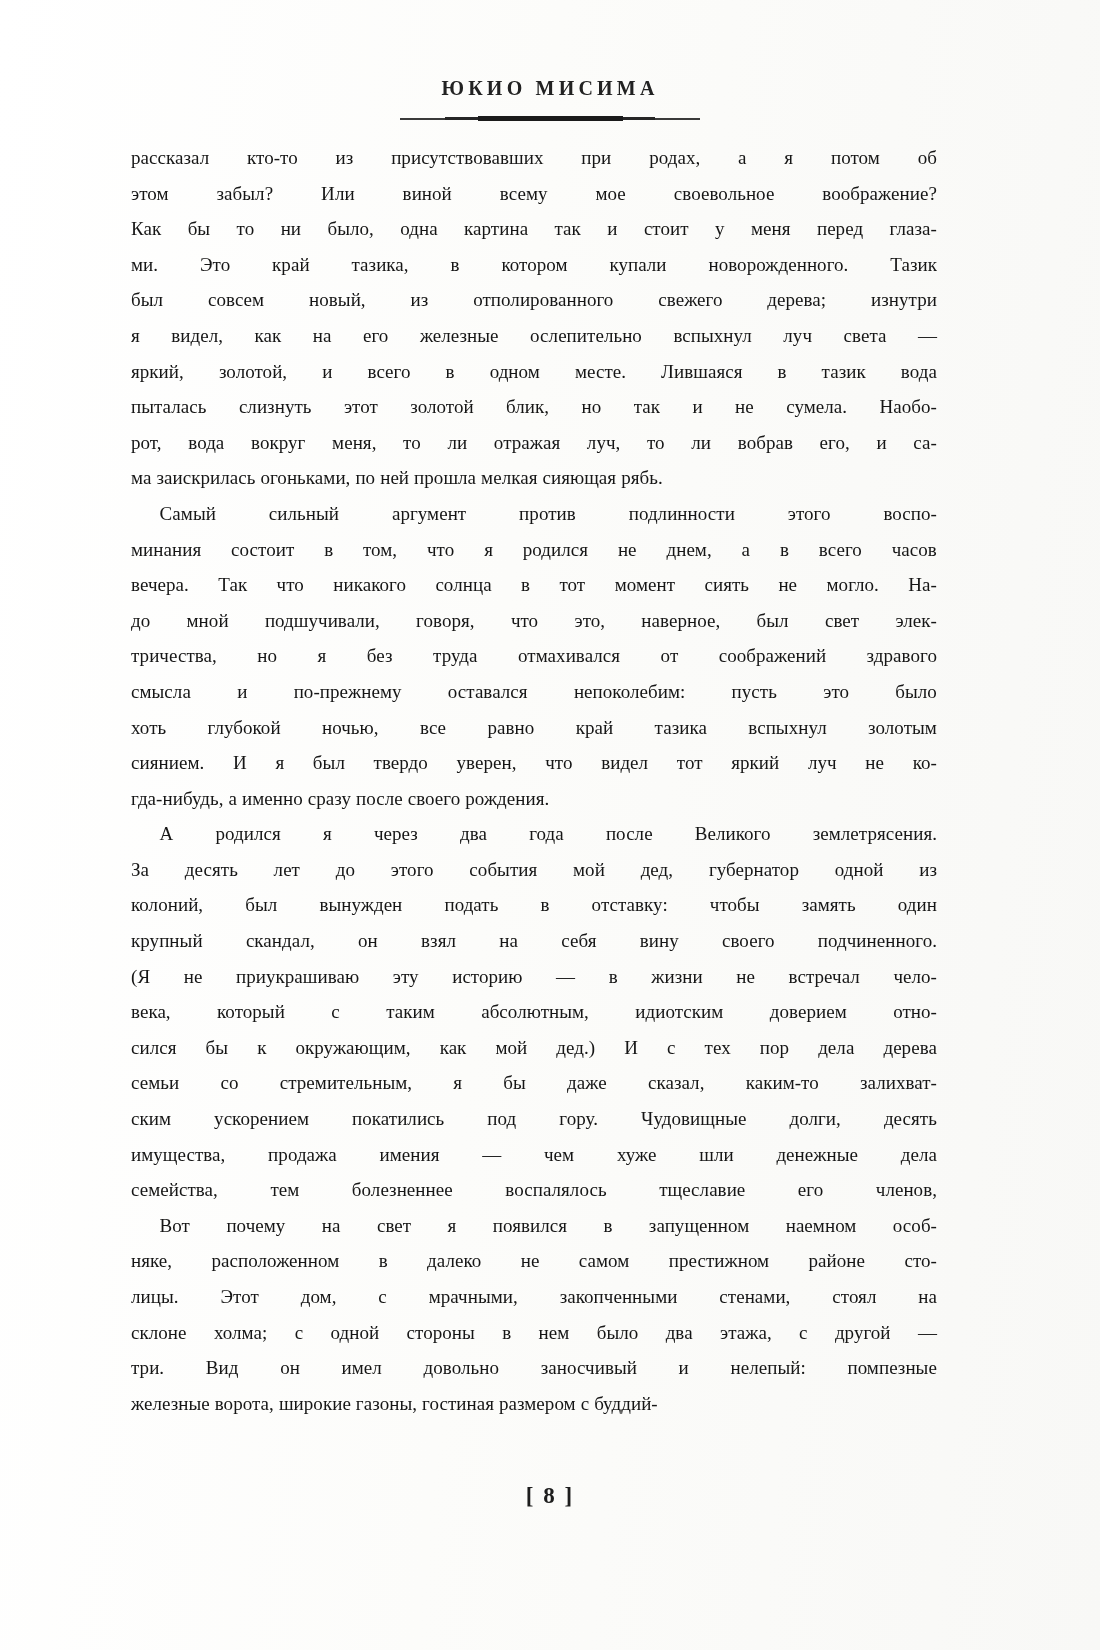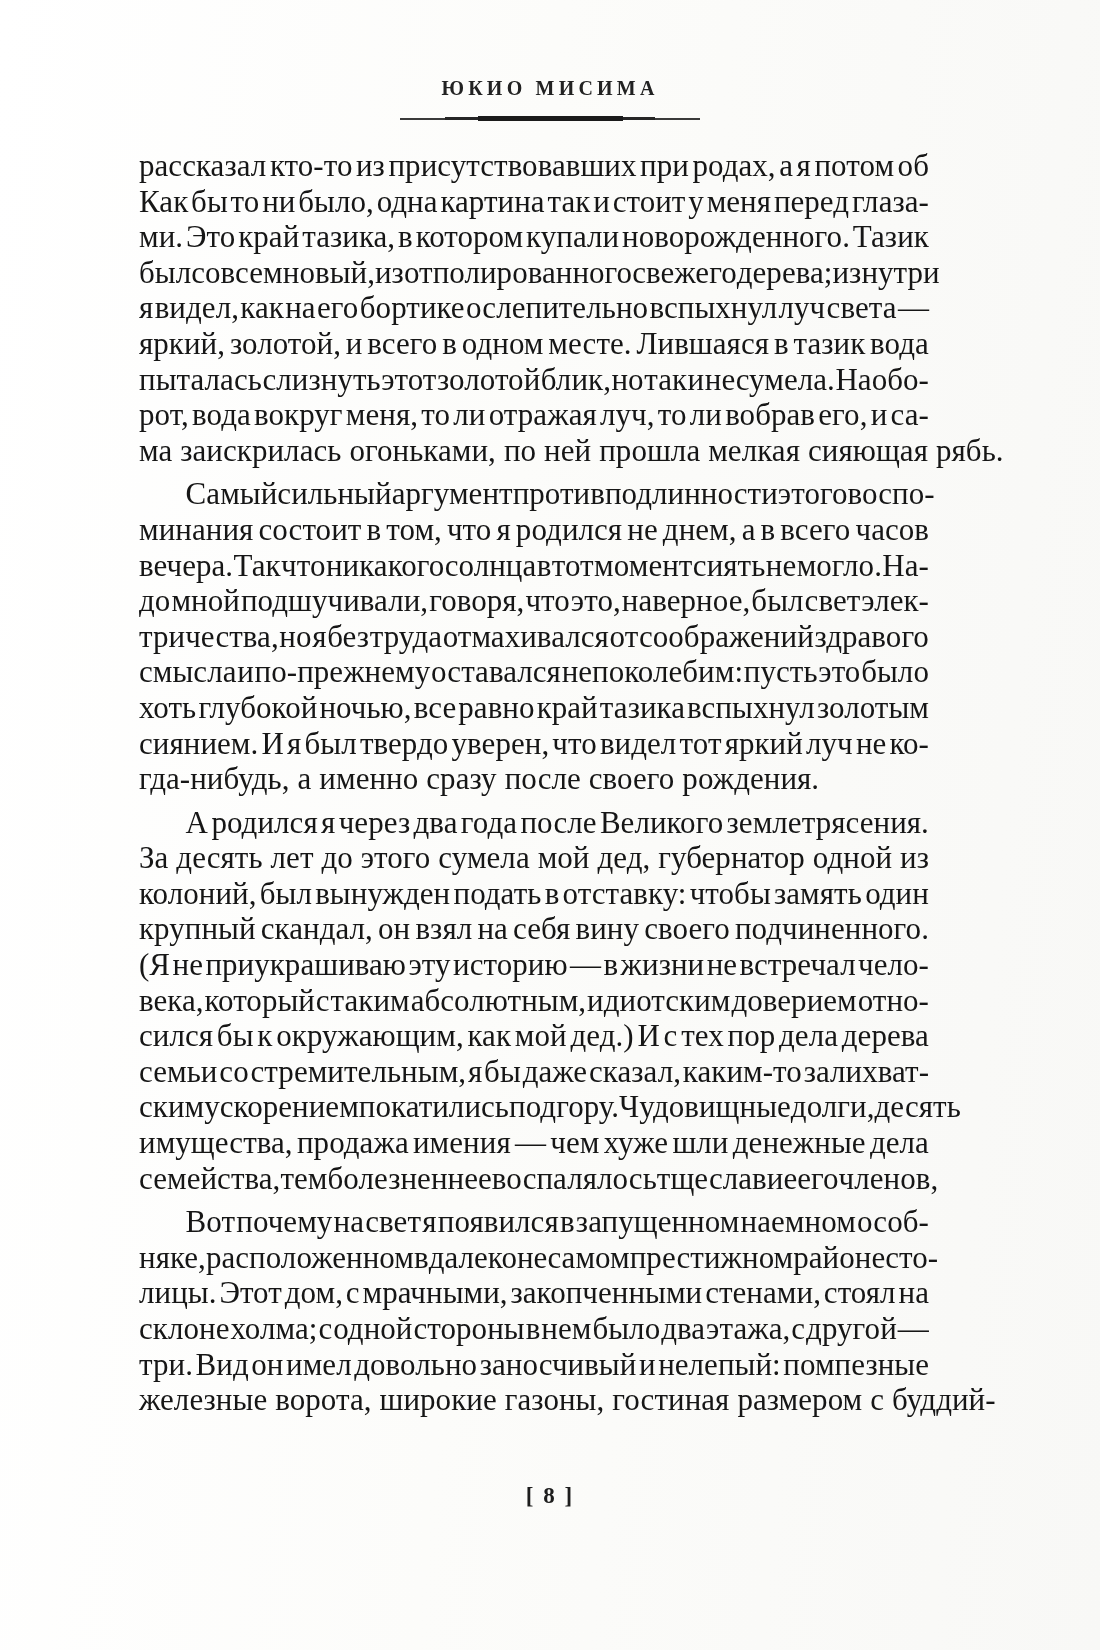--- a/index.html
+++ b/index.html
@@ -96,22 +96,22 @@
 
   
   .text-block {
     position: absolute;
     left: 131px;
     top: 140px;
     width: 806px;
   }
 
   .para {
-    margin: 8px;
-    font-size: 31px;
+    margin: 0;
+    font-size: 19px;
     line-height: 35.6px;
     color: #161616;
     text-align: justify;
     text-align-last: left;
     letter-spacing: 0.05px;
     word-spacing: 0.2px;
     hyphens: manual;
     font-family: Liberation Serif, serif;
   }
   .para .line {
@@ -167,20 +167,30 @@
             <span>рассказал</span>
             <span>кто-то</span>
             <span>из</span>
             <span>присутствовавших</span>
             <span>при</span>
             <span>родах,</span>
             <span>а</span>
             <span>я</span>
             <span>потом</span>
             <span>об</span>
+          </span>
+          <span class="line j">
+            <span>этом</span>
+            <span>забыл?</span>
+            <span>Или</span>
+            <span>виной</span>
+            <span>всему</span>
+            <span>мое</span>
+            <span>своевольное</span>
+            <span>воображение?</span>
           </span>
           <span class="line j">
             <span>Как</span>
             <span>бы</span>
             <span>то</span>
             <span>ни</span>
             <span>было,</span>
             <span>одна</span>
             <span>картина</span>
             <span>так</span>
@@ -211,21 +221,21 @@
             <span>свежего</span>
             <span>дерева;</span>
             <span>изнутри</span>
           </span>
           <span class="line j">
             <span>я</span>
             <span>видел,</span>
             <span>как</span>
             <span>на</span>
             <span>его</span>
-            <span>бортике</span>
+            <span>железные</span>
             <span>ослепительно</span>
             <span>вспыхнул</span>
             <span>луч</span>
             <span>света</span>
             <span>—</span>
           </span>
           <span class="line j">
             <span>яркий,</span>
             <span>золотой,</span>
             <span>и</span>
@@ -380,21 +390,21 @@
             <span>после</span>
             <span>Великого</span>
             <span>землетрясения.</span>
           </span>
           <span class="line j">
             <span>За</span>
             <span>десять</span>
             <span>лет</span>
             <span>до</span>
             <span>этого</span>
-            <span>сумела</span>
+            <span>события</span>
             <span>мой</span>
             <span>дед,</span>
             <span>губернатор</span>
             <span>одной</span>
             <span>из</span>
           </span>
           <span class="line j">
             <span>колоний,</span>
             <span>был</span>
             <span>вынужден</span>

